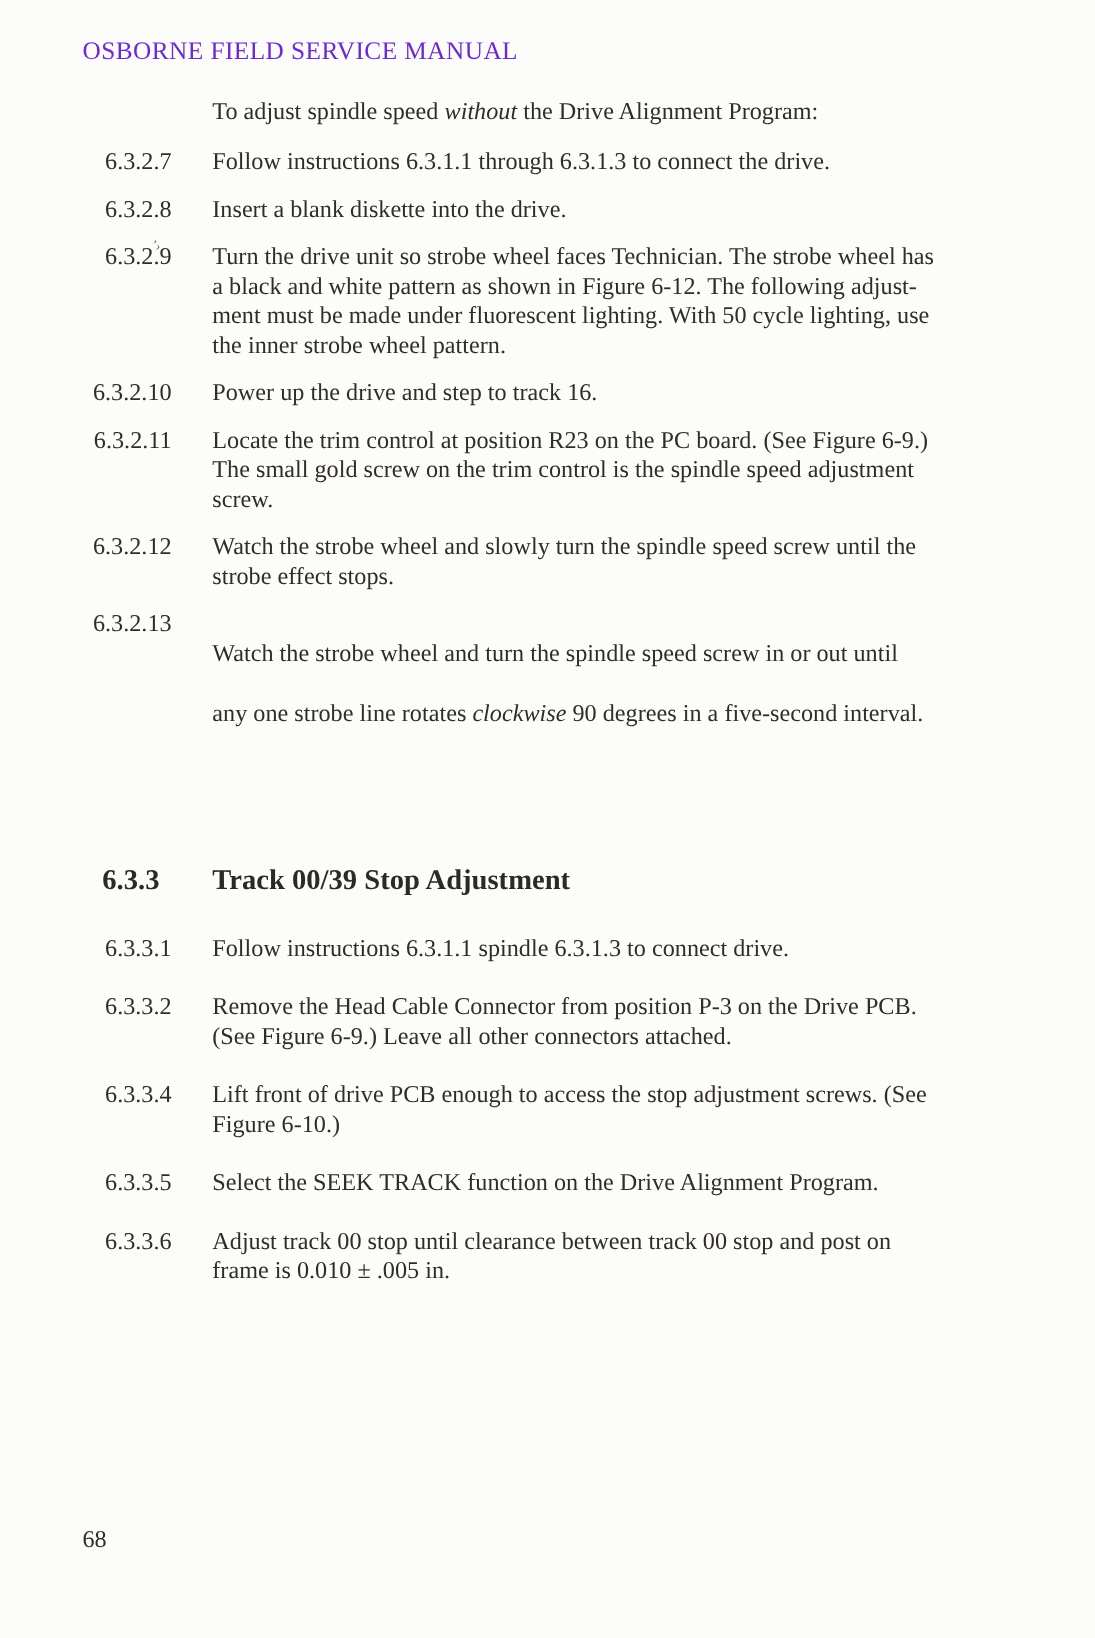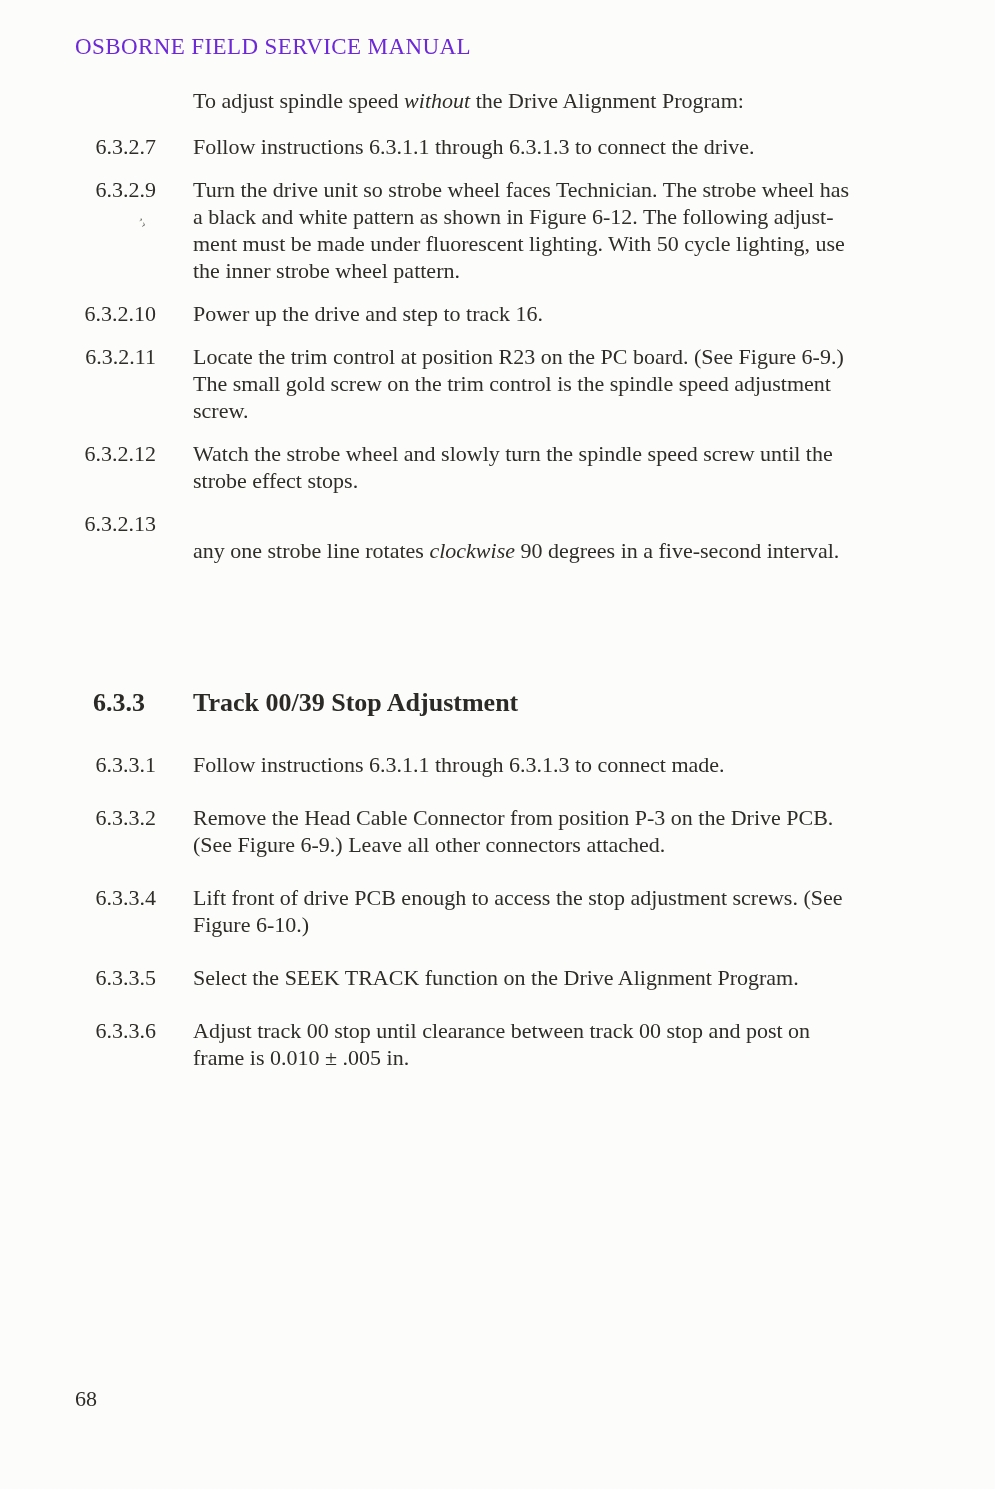--- a/index.html
+++ b/index.html
@@ -88,20 +88,24 @@
 
 <div class="content">
 
   <div class="intro"><span>To adjust spindle speed </span><span class="it">without</span><span> the Drive Alignment Program:</span></div>
 
   <div class="row">
     <div class="num">6.3.2.7</div>
     <div class="txt">Follow instructions 6.3.1.1 through 6.3.1.3 to connect the drive.</div>
   </div>
 
+  <div class="row">
+    <div class="num">6.3.2.8</div>
+    <div class="txt">Insert a blank diskette into the drive.</div>
+  </div>
 
   <div class="row">
     <div class="num">6.3.2.9</div>
     <div class="txt">Turn the drive unit so strobe wheel faces Technician. The strobe wheel has
 a black and white pattern as shown in Figure 6-12. The following adjust-
 ment must be made under fluorescent lighting. With 50 cycle lighting, use
 the inner strobe wheel pattern.</div>
   </div>
 
   <div class="row">
@@ -118,31 +122,32 @@
 
   <div class="row">
     <div class="num">6.3.2.12</div>
     <div class="txt">Watch the strobe wheel and slowly turn the spindle speed screw until the
 strobe effect stops.</div>
   </div>
 
   <div class="row">
     <div class="num">6.3.2.13</div>
     <div class="txt">
+      <div>Watch the strobe wheel and turn the spindle speed screw in or out until</div>
       <div><span>any one strobe line rotates </span><span class="it">clockwise</span><span> 90 degrees in a five-second interval.</span></div>
     </div>
   </div>
 
   <div class="heading">
     <span class="sec-num">6.3.3</span><span class="sec-title">Track 00/39 Stop Adjustment</span>
   </div>
 
   <div class="row g2">
     <div class="num">6.3.3.1</div>
-    <div class="txt">Follow instructions 6.3.1.1 through 6.3.1.3 to connect made.</div>
+    <div class="txt">Follow instructions 6.3.1.1 spindle 6.3.1.3 to connect drive.</div>
   </div>
 
   <div class="row g2">
     <div class="num">6.3.3.2</div>
     <div class="txt">Remove the Head Cable Connector from position P-3 on the Drive PCB.
 (See Figure 6-9.) Leave all other connectors attached.</div>
   </div>
 
 
   <div class="row g2">

